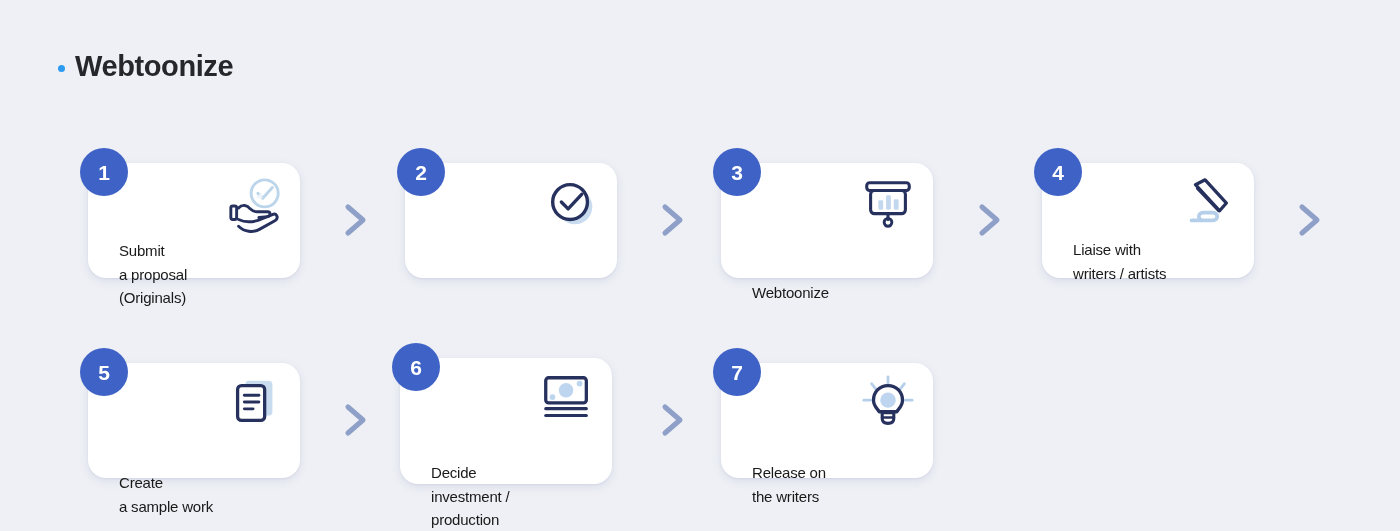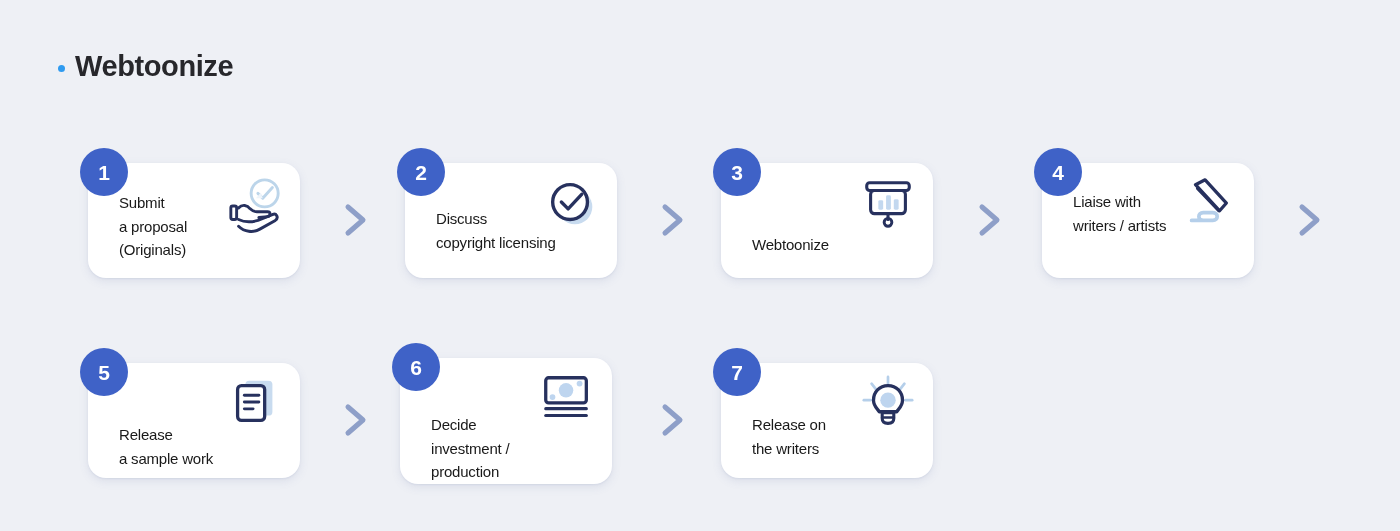--- a/index.html
+++ b/index.html
@@ -90,20 +90,21 @@
   }
   .card-label {
     position: absolute;
     left: 31px;
     font-size: 15px;
     color: #191919;
     line-height: 1.58;
     white-space: pre-line;
     letter-spacing: -0.2px;
     z-index: 2;
+    margin-top: 48px;
   }
   .card-icon {
     position: absolute;
     right: 16px;
     top: 12px;
     width: 58px;
     height: 58px;
     z-index: 1;
   }
 
@@ -164,22 +165,20 @@
     <div class="card c2" style="left:405px; top:23px;">
       <div class="card-inner">
         <div class="badge">2</div>
         <div class="card-icon">
           <svg viewBox="0 0 60 60" width="58" height="58">
             <circle cx="33" cy="33" r="18" fill="#c8dbef"></circle>
             <circle cx="28" cy="28" r="18" fill="#ffffff" stroke="#27315e" stroke-width="3.5"></circle>
             <path d="M19 28 l7 7 l14 -15" fill="none" stroke="#27315e" stroke-width="3.5" stroke-linecap="round" stroke-linejoin="round"></path>
           </svg>
         </div>
-        <div class="card-label">Discuss
-copyright licensing</div>
       </div>
     </div>
 
     <div class="chev" style="left:655px; top:58px;">
       <svg viewBox="0 0 34 44" width="34" height="44">
         <path d="M10 9 L25 22 L10 35" fill="none" stroke="#8e9fc8" stroke-width="5" stroke-linecap="round" stroke-linejoin="round"></path>
       </svg>
     </div>
 
     <div class="card c3" style="left:721px; top:23px;">
@@ -235,21 +234,21 @@
         <div class="badge">5</div>
         <div class="card-icon">
           <svg viewBox="0 0 60 60" width="58" height="58">
             <rect x="20" y="6" width="28" height="36" rx="4" fill="#c8dbef"></rect>
             <rect x="12" y="11" width="28" height="36" rx="4" fill="#ffffff" stroke="#27315e" stroke-width="3.4"></rect>
             <line x1="19" y1="21" x2="34" y2="21" stroke="#27315e" stroke-width="3" stroke-linecap="round"></line>
             <line x1="19" y1="28" x2="34" y2="28" stroke="#27315e" stroke-width="3" stroke-linecap="round"></line>
             <line x1="19" y1="35" x2="28" y2="35" stroke="#27315e" stroke-width="3" stroke-linecap="round"></line>
           </svg>
         </div>
-        <div class="card-label">Release
+        <div class="card-label">Create
 a sample work</div>
       </div>
     </div>
 
     <div class="chev" style="left:338px; top:58px;">
       <svg viewBox="0 0 34 44" width="34" height="44">
         <path d="M10 9 L25 22 L10 35" fill="none" stroke="#8e9fc8" stroke-width="5" stroke-linecap="round" stroke-linejoin="round"></path>
       </svg>
     </div>
 

